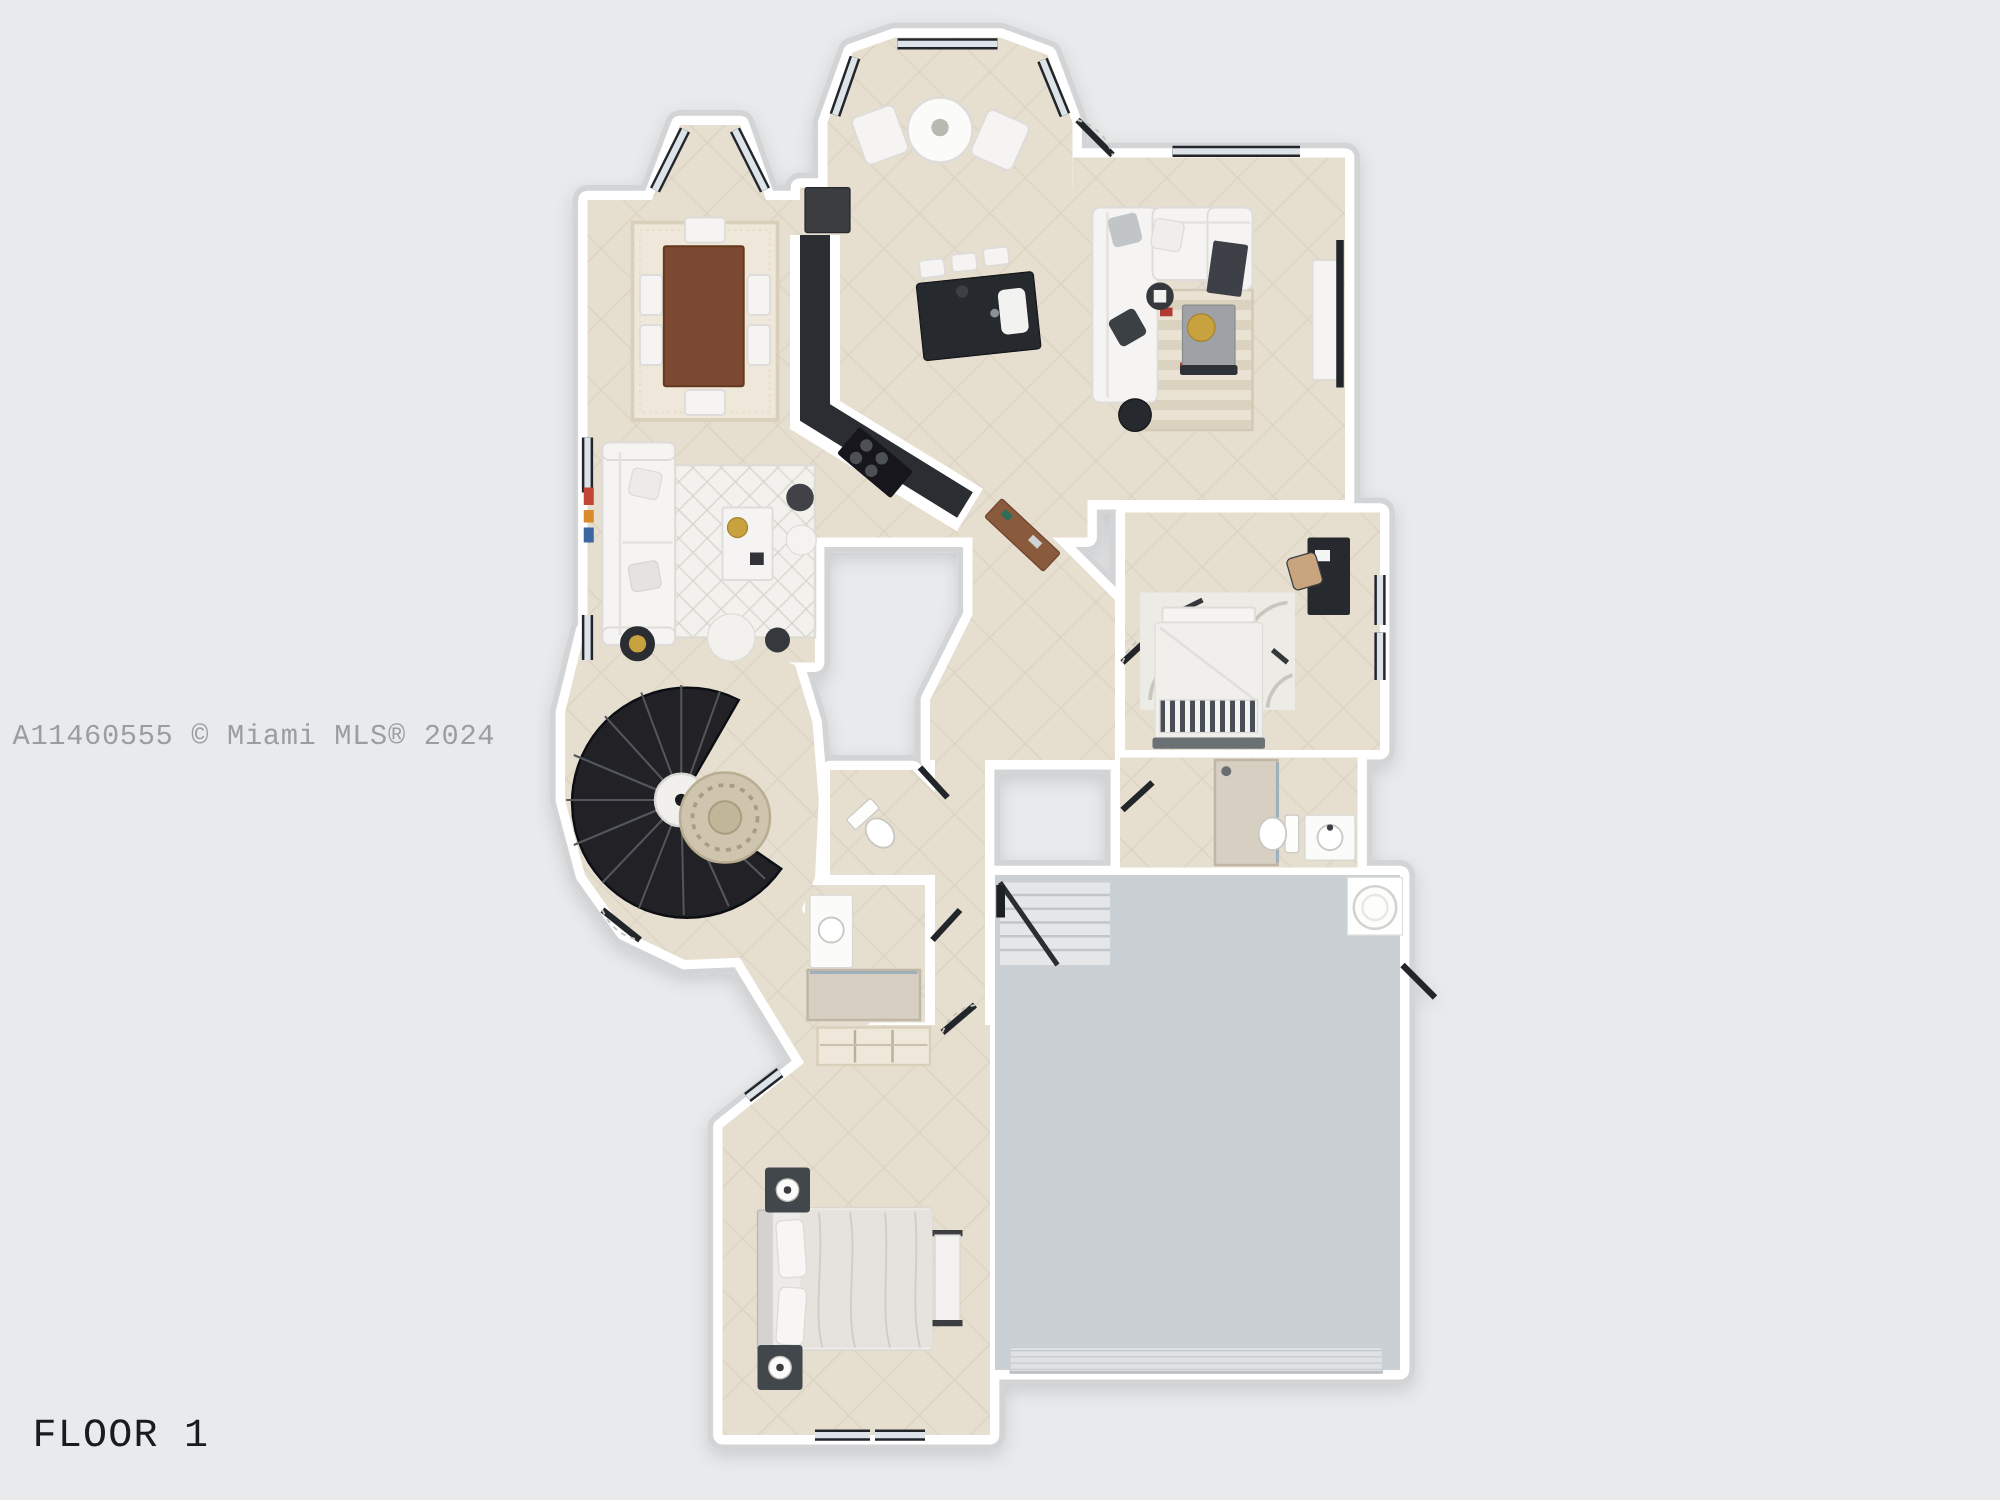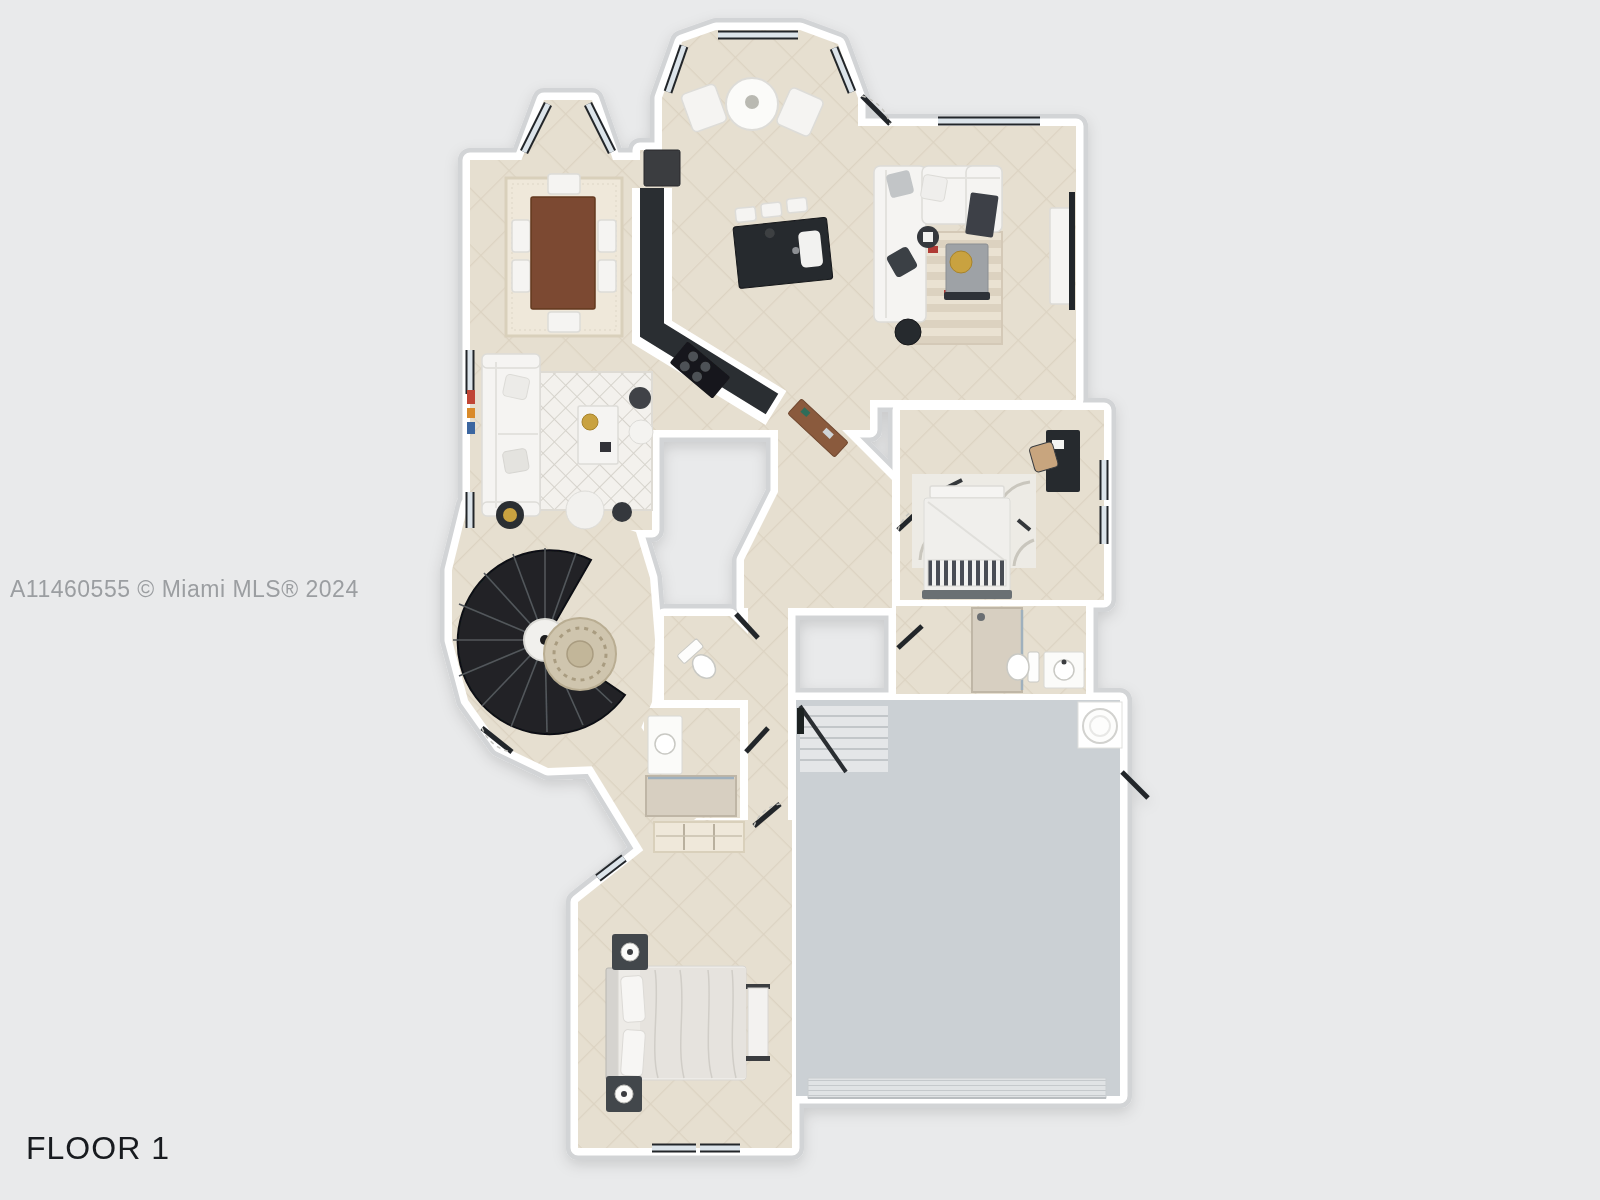--- a/index.html
+++ b/index.html
@@ -1,17 +1,17 @@
 <!DOCTYPE html>
 <html><head>
 <meta charset="utf-8">
 <style>
   html,body{margin:0;padding:0;}
   .stage{position:relative;width:1600px;height:1200px;background:#e9eaeb;overflow:hidden;
-         font-family:Liberation Sans, sans-serif;}
+         font-family:Liberation Mono, monospace;}
   .stage svg{position:absolute;left:0;top:0;}
   .watermark{position:absolute;left:10px;top:576px;font-size:23px;letter-spacing:.5px;
              color:#9b9ea1;user-select:none;}
   .floor-label{position:absolute;left:26px;top:1130px;font-size:32px;letter-spacing:1px;
                color:#181b1f;text-align:right;}
   
   .halo{stroke:#d2d4d6;stroke-width:24;fill:#d2d4d6;stroke-linejoin:round;}
   .wall{stroke:#ffffff;stroke-width:15;fill:#ffffff;stroke-linejoin:round;}
   .floorT{fill:url(#tileP);}
   .floorG{fill:#cbd0d4;}

